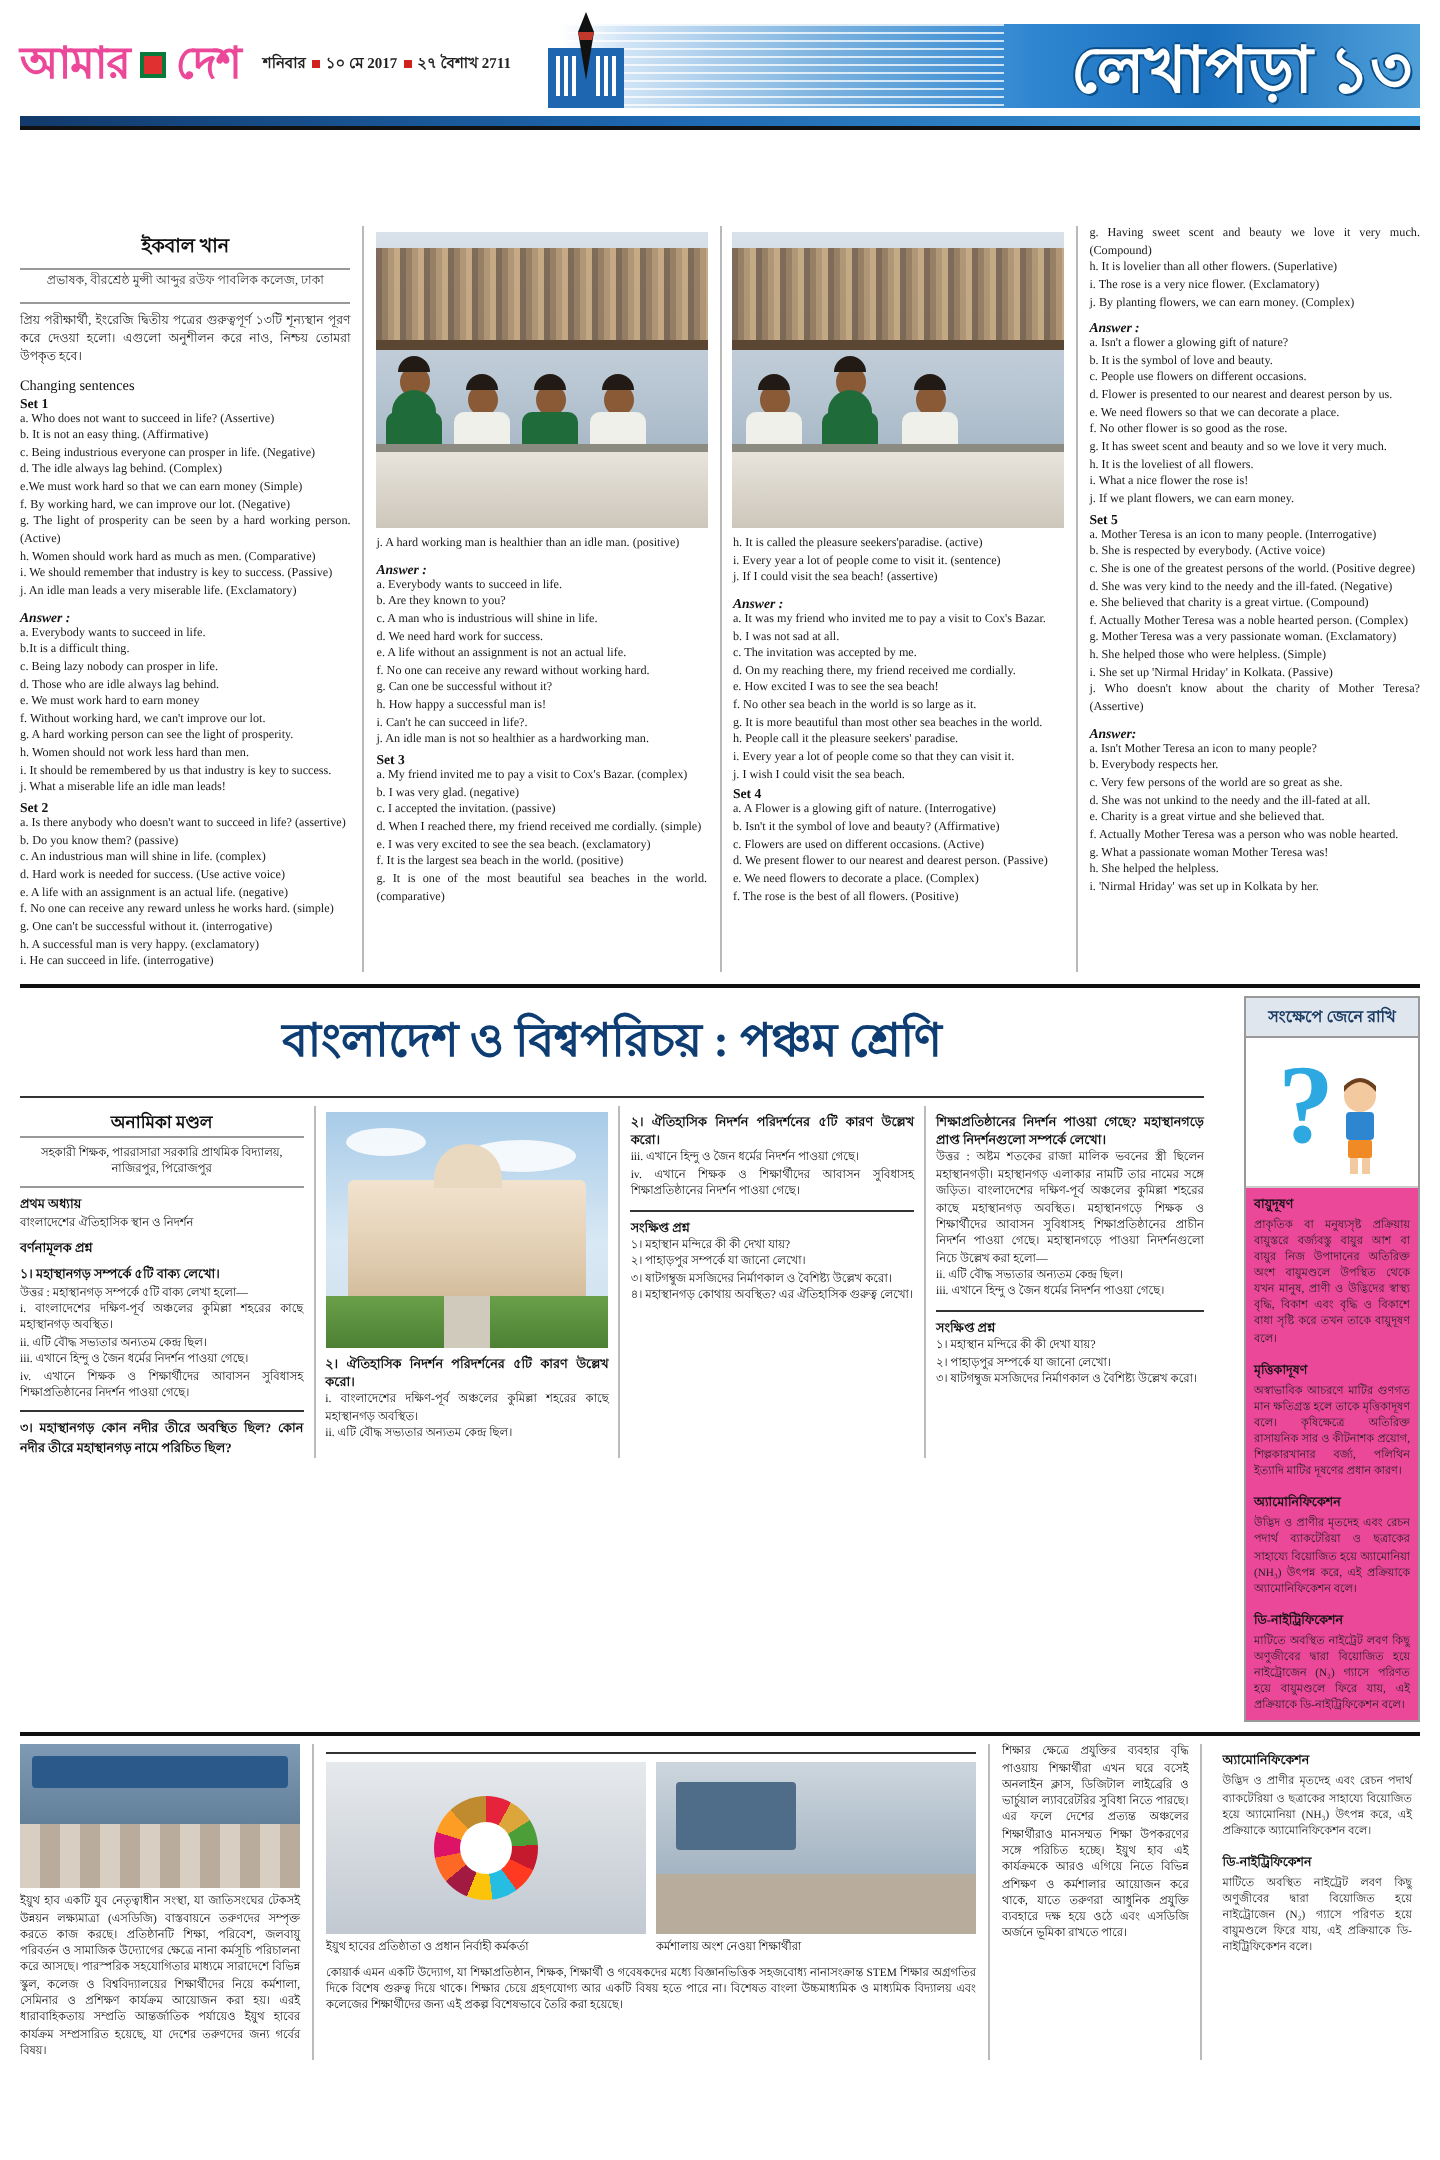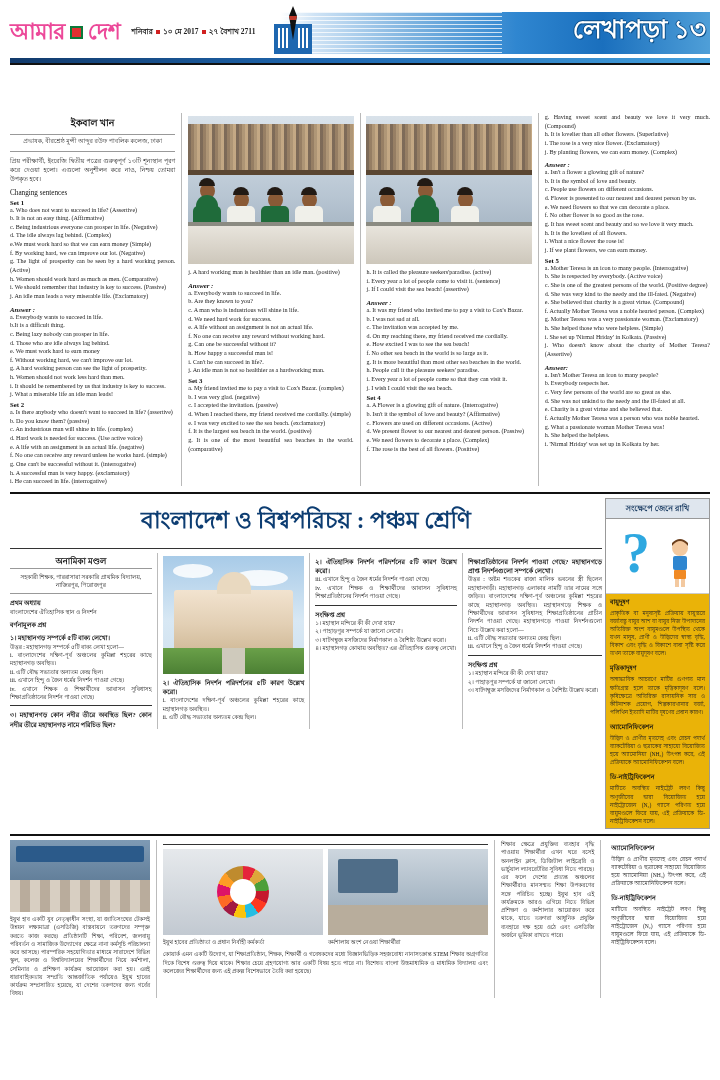--- a/index.html
+++ b/index.html
@@ -43,21 +43,21 @@
   .mast-date {
     font-size: 7.5px; color: #222; margin-left: 6px; display: flex; align-items: center; gap: 3px;
     font-weight: bold;
   }
   .dot-red { width: 4px; height: 4px; background: #d02020; display: inline-block; }
   .mast-logo {
     position: absolute; left: 262px; top: -2px; width: 42px; height: 50px; z-index: 4;
   }
   .mast-right {
     position: absolute; right: 4px; top: 2px; z-index: 5;
-    font-size: 25px; font-weight: bold; color: #ffffff;
+    font-size: 32px; font-weight: bold; color: #ffffff;
     text-shadow: 1px 1px 0 #0b4f8a, -1px 0 0 #0b4f8a, 0 -1px 0 #0b4f8a;
     font-family: "Liberation Serif", serif;
   }
   .mast-rule { height: 5px; background: linear-gradient(90deg,#123a6b 0%,#1e67b0 45%,#43a0dd 100%); margin: 2px 10px 0 10px; }
 
   
   .sec1 { margin: 0 10px; }
   .headline1 {
     text-align: center; font-size: 27px; font-weight: bold; color: #0d3d72;
     padding: 7px 0 5px 0; letter-spacing: -0.3px; line-height: 1.15;
@@ -92,23 +92,23 @@
   .ph-desk { position: absolute; left: 0; right: 0; bottom: 0; height: 38px; background: linear-gradient(180deg,#e8e4dc,#cdc7bb); }
   .ph-desk-edge { position: absolute; left: 0; right: 0; bottom: 38px; height: 4px; background: #8d8madd; background: #8b8b82; }
   .kid { position: absolute; bottom: 30px; width: 30px; }
   .kid .head { width: 15px; height: 16px; border-radius: 50%; background: #8a5a36; margin: 0 auto; }
   .kid .hair { width: 16px; height: 8px; border-radius: 8px 8px 0 0; background: #221a14; margin: 0 auto -3px; position: relative; z-index: 2;}
   .kid .body { width: 28px; height: 28px; border-radius: 5px 5px 0 0; margin: -2px auto 0; }
   .scarf { width: 22px; height: 13px; border-radius: 11px 11px 0 0; background: #1f6b3a; margin: -4px auto -2px; position: relative; z-index: 3; }
 
   
   .sec2 { margin: 6px 10px 0 10px; }
-  .sec2-wrap { display: flex; gap: 3px; }
+  .sec2-wrap { display: flex; gap: 20px; }
   .sec2-main { width: 592px; }
-  .sec2-side { width: 110px; border: 1px solid #999; background: #eab308; }
+  .sec2-side { width: 110px; border: 1px solid #999; background: #ec4899; }
   .headline2 { text-align: center; font-size: 23px; font-weight: bold; color: #0d3d72; padding: 4px 0 3px; }
   .side-head { background: #dfe6ee; border-bottom: 1px solid #999; text-align: center; font-size: 8px; font-weight: bold; color: #1a3c63; padding: 3px 0; }
   .side-img { height: 75px; background: #fff; position: relative; border-bottom: 1px solid #ccc; }
   .q-mark { position: absolute; left: 16px; top: 6px; font-size: 56px; font-weight: bold; color: #2ea8e0; line-height: 1; }
   .side-boy { position: absolute; right: 16px; bottom: 5px; width: 26px; }
   .side-title { font-size: 9px; font-weight: bold; text-align: center; padding: 5px 3px; line-height: 1.35; color: #111; }
   .side-sub { font-size: 6.3px; font-weight: bold; padding: 3px 4px 1px; }
   .side-txt { font-size: 5.6px; line-height: 1.45; text-align: justify; padding: 0 4px 3px; color: #222; }
 
   .b3 { display: flex; gap: 5px; }

